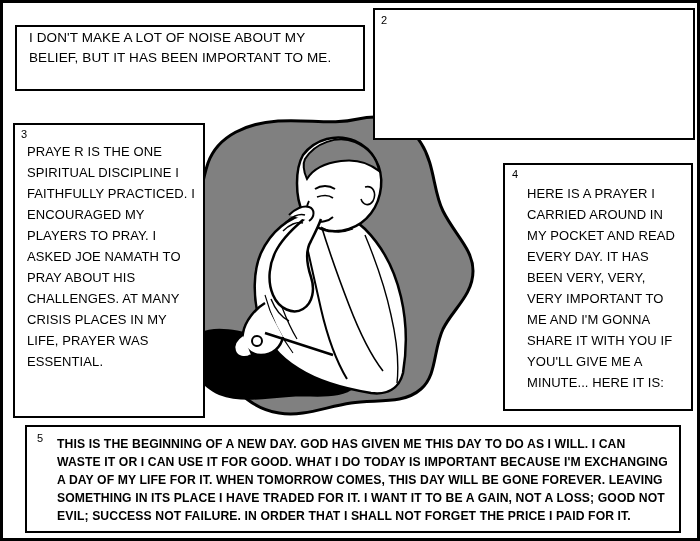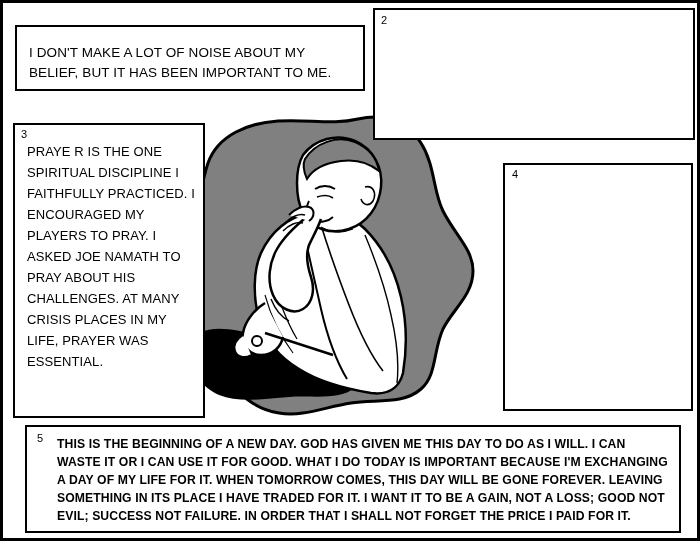--- a/index.html
+++ b/index.html
@@ -50,21 +50,21 @@
     line-height: 1.32;
     letter-spacing: 0.1px;
   }
 
   
   #panel1 {
     left: 12px;
     top: 22px;
     width: 350px;
     height: 66px;
-    padding: 16px 10px 6px 12px;
+    padding: 1px 10px 6px 12px;
   }
   #panel1 .txt { font-size: 13.5px; line-height: 1.45; }
 
   
   #panel2 {
     left: 370px;
     top: 5px;
     width: 322px;
     height: 132px;
     padding: 8px 10px 6px 22px;
@@ -183,20 +183,21 @@
     <div class="num">2</div>
   </div>
 
   <div class="panel" id="panel3">
     <div class="num">3</div>
     <div class="txt">Praye r  is the one spiritual discipline I faithfully practiced. I encouraged my players to pray. I asked Joe Namath to pray about his challenges. At many crisis places in my life, prayer was essential.</div>
   </div>
 
   <div class="panel" id="panel4">
     <div class="num">4</div>
+    <div class="txt">Here is a prayer I carried around in my pocket and read every day. It has been very, very, very important to me and I'm gonna share it with you if you'll give me a minute... Here it is:</div>
   </div>
 
   <div class="panel" id="panel5">
     <div class="num">5</div>
     <div class="txt">This is the beginning of a new day. God has given me this day to do as I will.  I can waste it or I can use it for good. What I do today is important because I'm exchanging a day of my life for it. When tomorrow comes, this day  will be gone forever. Leaving something in its place I have traded for it. I want it to be a gain, not a loss; good not evil; success not failure. In order that I shall not forget the price I paid for it.</div>
   </div>
 
 </div>
 
 </body></html>

